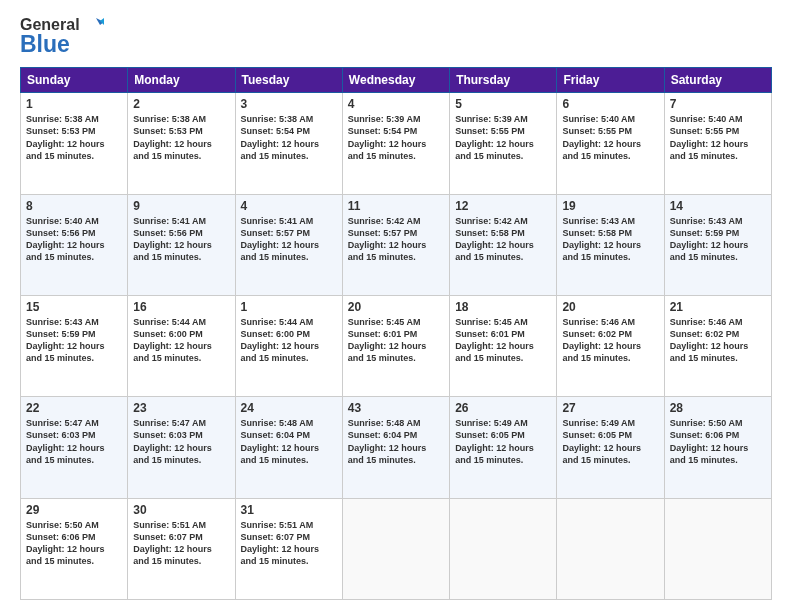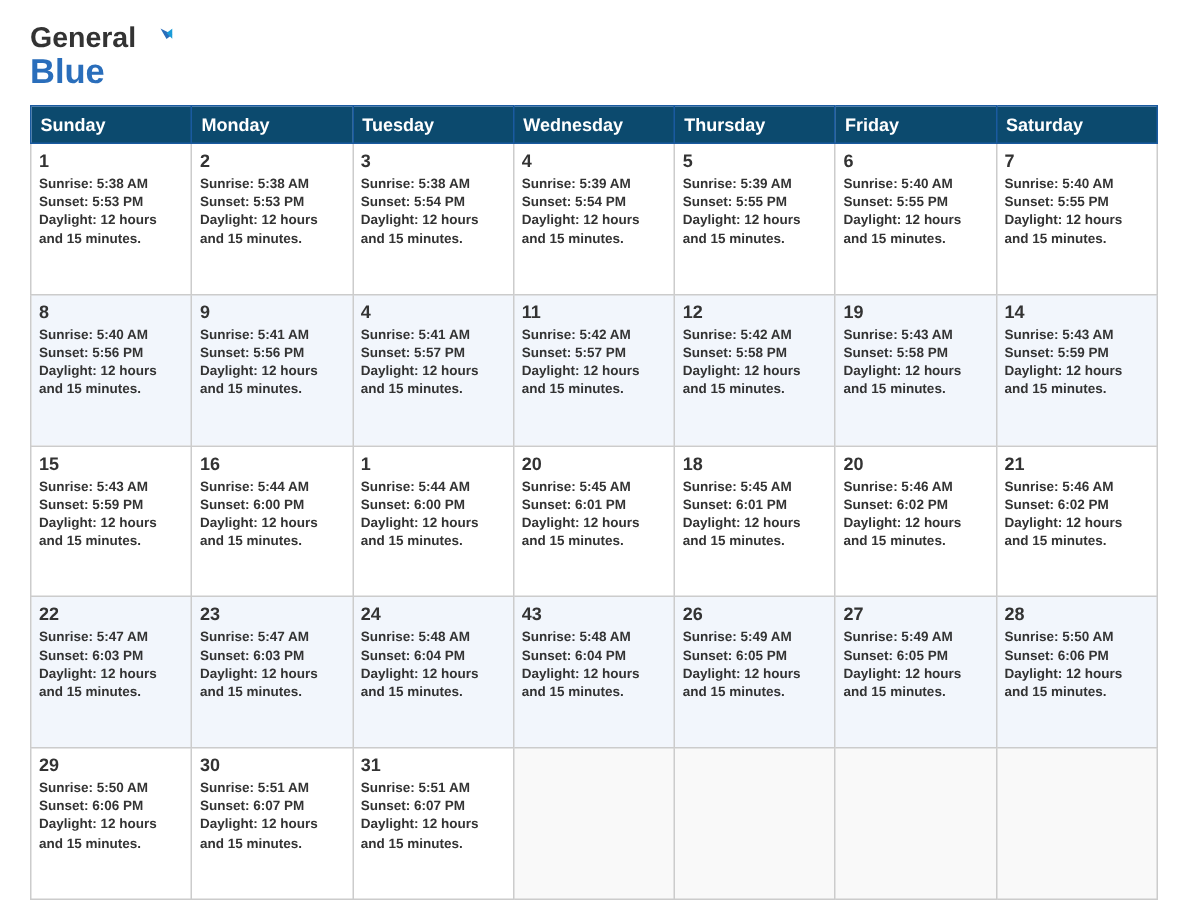--- a/index.html
+++ b/index.html
@@ -39,21 +39,21 @@
     .cal-subtitle {
       font-size: 15px;
       color: #555;
     }
     .calendar-table {
       width: 100%;
       border-collapse: collapse;
       flex: 1;
     }
     .calendar-table th {
-      background-color: #0c4a6e;
+      background-color: #4c1d95;
       color: #fff;
       font-size: 12px;
       font-weight: bold;
       padding: 5px 6px;
       text-align: left;
       border: 1px solid #1a5aa0;
     }
     .calendar-table td {
       border: 1px solid #ccc;
       vertical-align: top;
@@ -83,21 +83,21 @@
     }
   </style>
 </head>
 <body>
 
 <div class="page">
   <div class="header">
     <div class="logo">
   <div style="display:flex;flex-direction:column;align-items:flex-start;line-height:1.1">
     <div style="display:flex;align-items:center;gap:2px">
-      <span style="font-size:19px;font-weight:bold;color:#333;font-family:Arial">General</span>
+      <span style="font-size:16px;font-weight:bold;color:#333;font-family:Arial">General</span>
       <svg width="22" height="18" viewBox="0 0 22 18">
         <polygon points="14,2 22,6 18,9" fill="#2a6ebb"></polygon>
         <polygon points="18,5 22,2 22,9" fill="#1a9cd8"></polygon>
       </svg>
     </div>
     <span style="font-size:23px;font-weight:bold;color:#2a6ebb;font-family:Arial;margin-top:-2px">Blue</span>
   </div>
 </div>
   </div>
 

